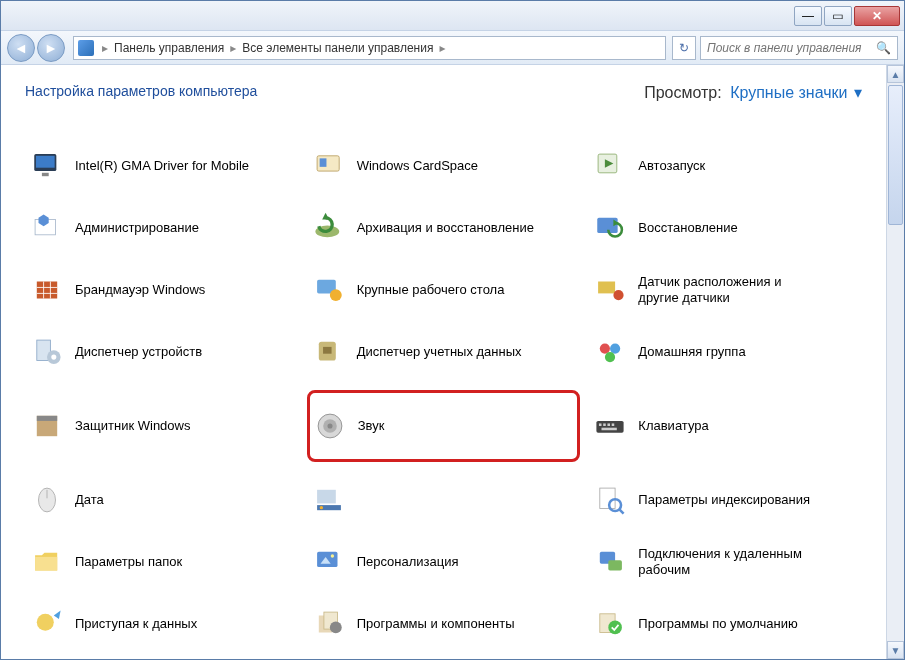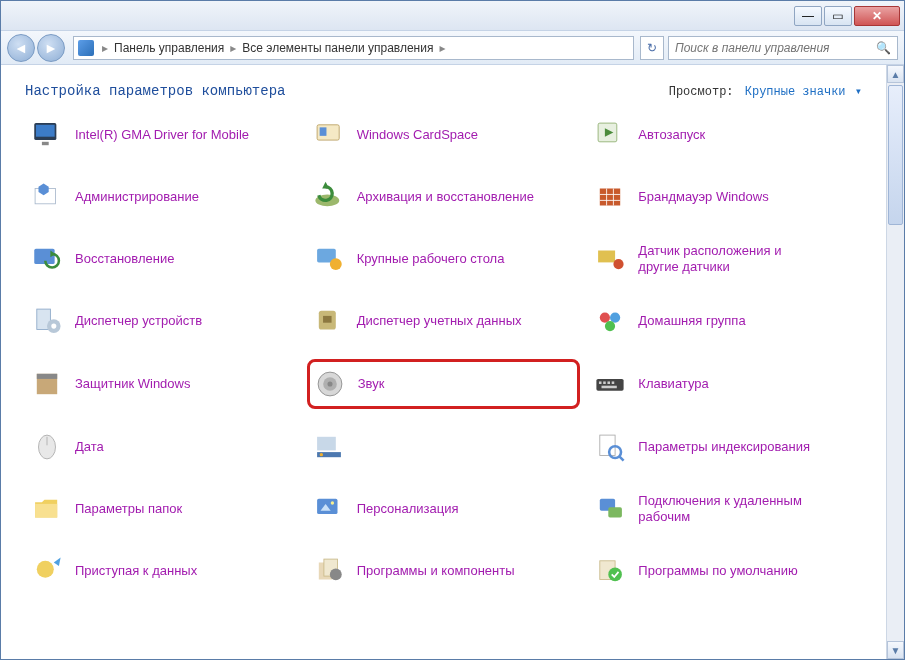--- a/index.html
+++ b/index.html
@@ -90,21 +90,21 @@
   display:inline-block;
 }
 .refresh-box {
   width: 24px; height: 24px;
   border: 1px solid #a8b8cc;
   background: #fff;
   display: flex; align-items: center; justify-content: center;
   color: #4a6da8;
 }
 .search-box {
-  width: 230px;
+  width: 198px;
   height: 24px;
   border: 1px solid #a8b8cc;
   background: #fff;
   margin-left: 4px;
   display: flex;
   align-items: center;
   padding: 0 6px;
 }
 .search-box input {
   border: none;
@@ -121,31 +121,30 @@
   overflow: hidden;
 }
 .main {
   flex: 1;
   padding: 18px 24px 8px 24px;
   overflow: hidden;
 }
 .header-row {
   display: flex;
   justify-content: space-between;
-  align-items: center;
-  margin-bottom: 12px;
-  font-family: Liberation Mono, monospace;
+  align-items: flex-start;
+  margin-bottom: 40px;
 }
 .page-title {
   color: #1f4e9c;
   font-size: 14px;
   font-weight: normal;
 }
 .view-control {
-  font-size: 12px;
+  font-size: 16px;
   color: #333;
 }
 .view-control .view-link {
   color: #1f6fc4;
   cursor: pointer;
   margin-left: 4px;
 }
 .view-control .dd { color: #1f6fc4; margin-left: 2px; }
 .items-grid {
   display: grid;
@@ -157,33 +156,33 @@
   display: flex;
   align-items: center;
   gap: 10px;
   padding: 3px 4px;
   border-radius: 3px;
   min-height: 48px;
 }
 .cp-item.highlighted {
   border: 3px solid #d22020;
   border-radius: 8px;
-  padding: 4px 2px;
+  padding: 15px 2px;
 }
 .cp-icon-box {
   width: 36px;
   height: 36px;
   flex-shrink: 0;
   display: flex;
   align-items: center;
   justify-content: center;
 }
 .cp-icon-box svg { width: 34px; height: 34px; }
 .cp-label {
-  color: #a21caf;
+  color: #000000;
   font-size: 13px;
   line-height: 1.25;
   max-width: 180px;
 }
 .scrollbar {
   width: 18px;
   background: #eaeef5;
   border-left: 1px solid #cdd7e5;
   display: flex;
   flex-direction: column;
@@ -288,38 +287,38 @@
                 <ellipse cx="18" cy="24" rx="14" ry="7" fill="#9cb86c"></ellipse>
                 <path d="M16 8 A8 8 0 1 1 8 18" fill="none" stroke="#3c8c3c" stroke-width="4"></path>
                 <polygon points="16,2 20,10 12,10" fill="#3c8c3c"></polygon>
               </svg>
             </div>
             <div class="cp-label">Архивация и восстановление</div>
           </div>
           <div class="cp-item">
             <div class="cp-icon-box">
               <svg viewBox="0 0 40 40">
+                <rect x="5" y="8" width="24" height="18" rx="2" fill="#5a8fd6"></rect>
+                <path d="M26 14 A8 8 0 1 1 18 22" fill="none" stroke="#3c8c3c" stroke-width="3"></path>
+                <polygon points="24,10 30,14 24,18" fill="#3c8c3c"></polygon>
+              </svg>
+            </div>
+            <div class="cp-label">Восстановление</div>
+          </div>
+          <div class="cp-item">
+            <div class="cp-icon-box">
+              <svg viewBox="0 0 40 40">
                 <rect x="8" y="10" width="24" height="20" fill="#c85a2c"></rect>
                 <line x1="8" y1="17" x2="32" y2="17" stroke="#fff"></line>
                 <line x1="8" y1="24" x2="32" y2="24" stroke="#fff"></line>
                 <line x1="16" y1="10" x2="16" y2="30" stroke="#fff"></line>
                 <line x1="24" y1="10" x2="24" y2="30" stroke="#fff"></line>
               </svg>
             </div>
             <div class="cp-label">Брандмауэр Windows</div>
-          </div>
-          <div class="cp-item">
-            <div class="cp-icon-box">
-              <svg viewBox="0 0 40 40">
-                <rect x="5" y="8" width="24" height="18" rx="2" fill="#5a8fd6"></rect>
-                <path d="M26 14 A8 8 0 1 1 18 22" fill="none" stroke="#3c8c3c" stroke-width="3"></path>
-                <polygon points="24,10 30,14 24,18" fill="#3c8c3c"></polygon>
-              </svg>
-            </div>
-            <div class="cp-label">Восстановление</div>
           </div>
           <div class="cp-item">
             <div class="cp-icon-box">
               <svg viewBox="0 0 40 40">
                 <rect x="6" y="8" width="22" height="16" rx="2" fill="#6ca8e0"></rect>
                 <circle cx="28" cy="26" r="7" fill="#f0b030"></circle>
               </svg>
             </div>
             <div class="cp-label">Крупные рабочего стола</div>
           </div>

